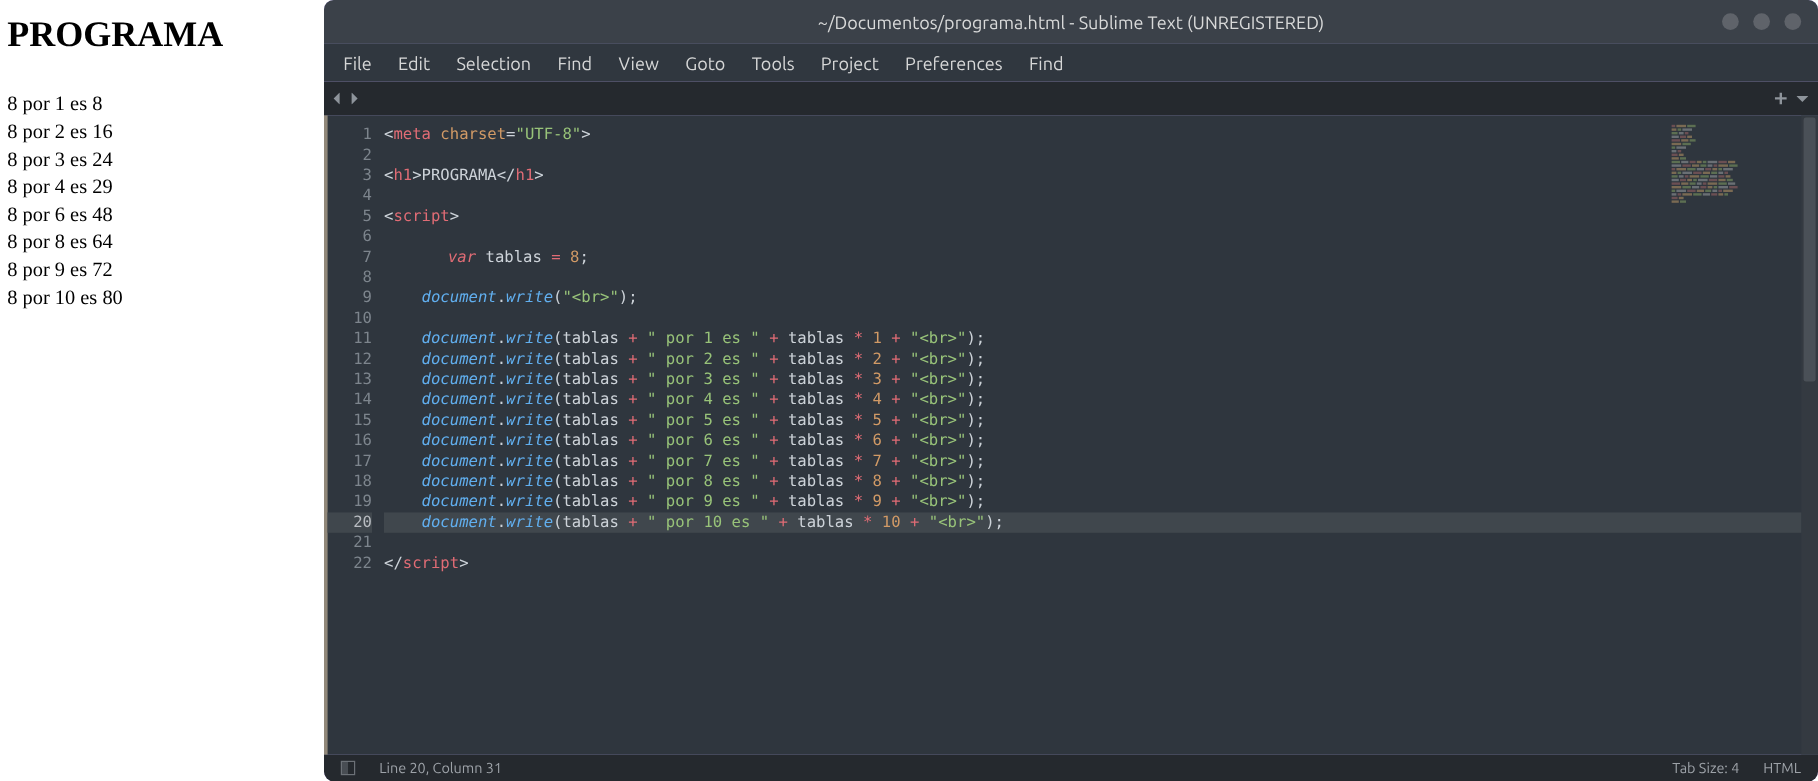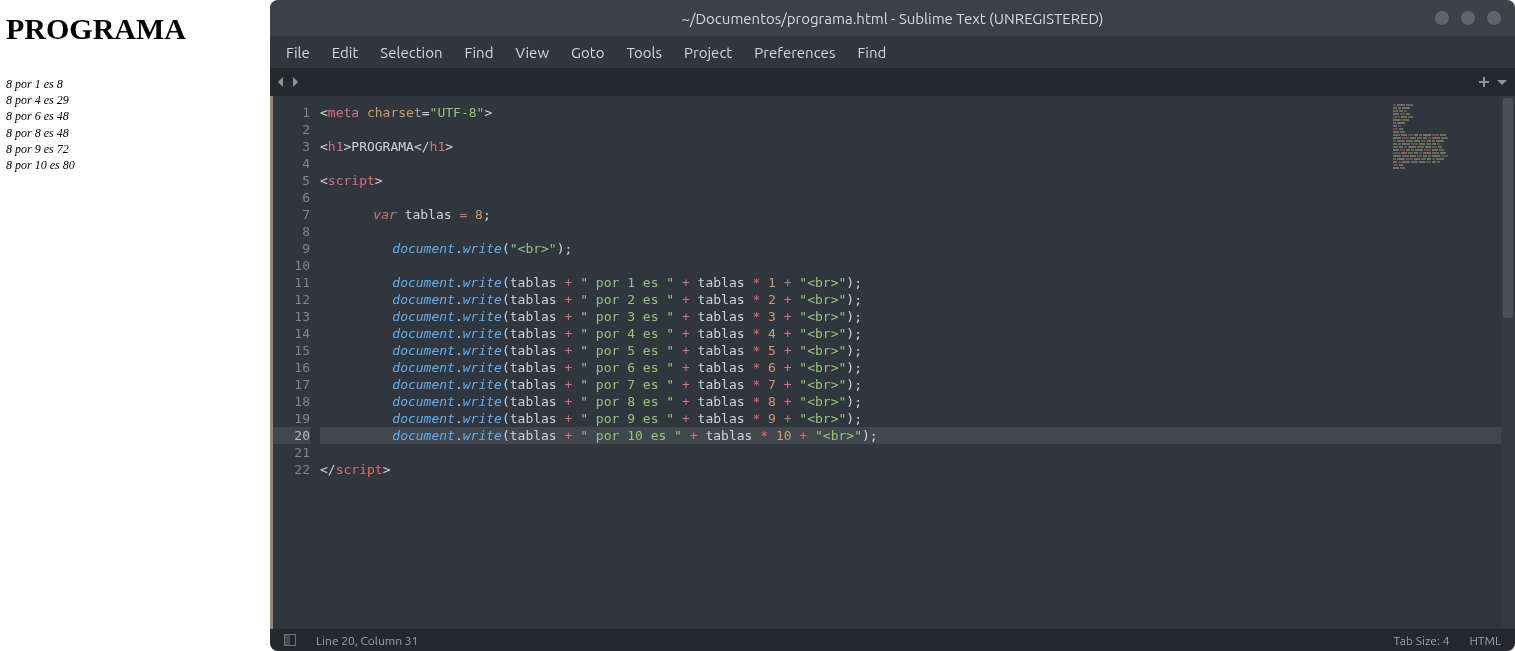--- a/index.html
+++ b/index.html
@@ -1,20 +1,20 @@
 <!DOCTYPE html>
 <html><head>
 <meta charset="utf-8">
 <style>
   * { box-sizing: border-box; margin: 0; padding: 0; }
   body { font-family: sans-serif; width:1515px; height:651px; overflow:hidden; background:#fff; display:flex; }
   
   .browser-pane { width:270px; padding:12px 6px 6px 6px; background:#fff; font-family:"Times New Roman",serif; }
   .browser-pane h1 { font-size:30px; font-weight:bold; margin-bottom:30px; }
-  .browser-pane .out-line { font-size:12px; line-height:1.35;font-style:italic; }
+  .browser-pane .out-line { font-size:17px; line-height:1.35; }
 
   .editor-pane { flex:1; background:#c4b5fd; display:flex; flex-direction:column; border-radius:8px 8px 8px 8px; overflow:hidden; font-family:"Ubuntu","DejaVu Sans",sans-serif; }
   
   .titlebar { height:36px; background:#3b4149; display:flex; align-items:center; justify-content:center; position:relative; color:#d8d9d9; font-size:15px; }
   .title-dots { position:absolute; right:14px; display:flex; gap:12px; }
   .title-dots span { width:14px; height:14px; border-radius:50%; background:#5f636a; display:inline-block; }
 
   .menubar { height:32px; background:#30373f; display:flex; align-items:center; padding:0 10px; gap:10px; color:#d6d7d7; font-size:15px; }
   .menubar span { padding:4px 6px; cursor:pointer; }
 
@@ -37,21 +37,21 @@
   .code .row { height:17px; }
   .code .row.hl { background:#40474d; }
   .p  { color:#cdd3d9; }   
   .t  { color:#e06c75; }   
   .a  { color:#d19a66; }   
   .s  { color:#98c379; }   
   .k  { color:#e06c75; font-style:italic;margin-left:22px; }   
   .n  { color:#d19a66; }   
   .o  { color:#e06c75; }   
   .id { color:#cdd3d9;margin-top:32px; }
-  .obj{ color:#61afef; font-style:italic;margin-left:41px; } 
+  .obj{ color:#61afef; font-style:italic; } 
   .fn { color:#61afef; font-style:italic; } 
   .txt{ color:#cdd3d9; }   
 
   .minimap { position:absolute; top:8px; right:22px; width:100px; height:52px; }
   .mm-line { height:2px; margin-bottom:1px; display:flex; gap:1px; }
   .mm-line span { height:2px; display:inline-block; }
   .mm-red{background:#6b4f53;} .mm-grn{background:#5c6f52;} .mm-org{background:#7a6a53;} .mm-gry{background:#6a6f74;}
 
   .vscroll { position:absolute; right:0; top:0; bottom:0; width:14px; background:#343a41; }
   .vscroll-thumb { position:absolute; right:2px; top:2px; width:10px; height:220px; background:#4a5057; border-radius:2px; }
@@ -61,23 +61,25 @@
   .sb-icon::after { content:""; position:absolute; left:0; top:0; width:5px; height:100%; background:#6c7177; opacity:.5; }
   .statusbar .spacer { flex:1; }
 </style>
 </head>
 <body>
 
 <div class="browser-pane">
   <h1>PROGRAMA</h1>
   <div id="out-lines">
       <div class="out-line">8 por 1 es 8</div>
+      <div class="out-line">8 por 2 es 16</div>
+      <div class="out-line">8 por 3 es 24</div>
       <div class="out-line">8 por 4 es 29</div>
       <div class="out-line">8 por 6 es 48</div>
-      <div class="out-line">8 por 8 es 48</div>
+      <div class="out-line">8 por 8 es 64</div>
       <div class="out-line">8 por 9 es 72</div>
       <div class="out-line">8 por 10 es 80</div>
     </div>
 </div>
 
 <div class="editor-pane">
 
   <div class="titlebar">
     <span>~/Documentos/programa.html - Sublime Text (UNREGISTERED)</span>
     <div class="title-dots">

